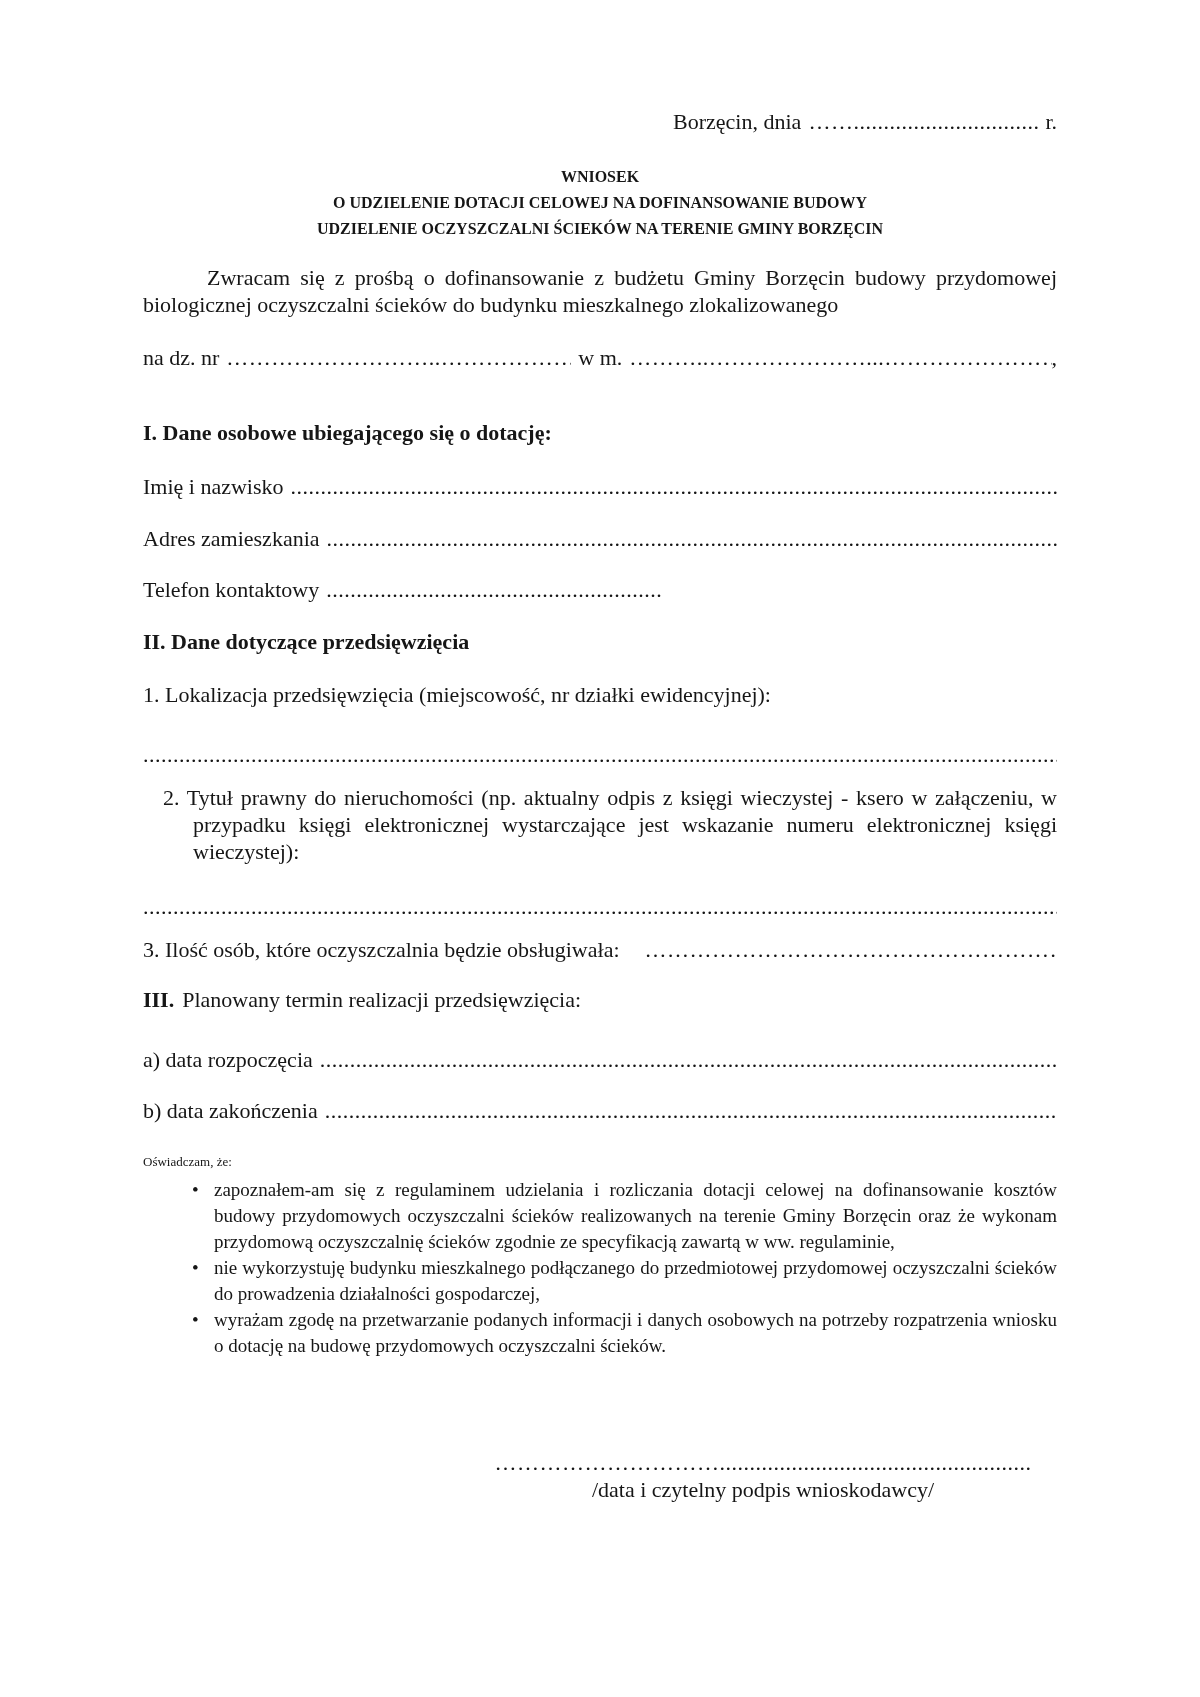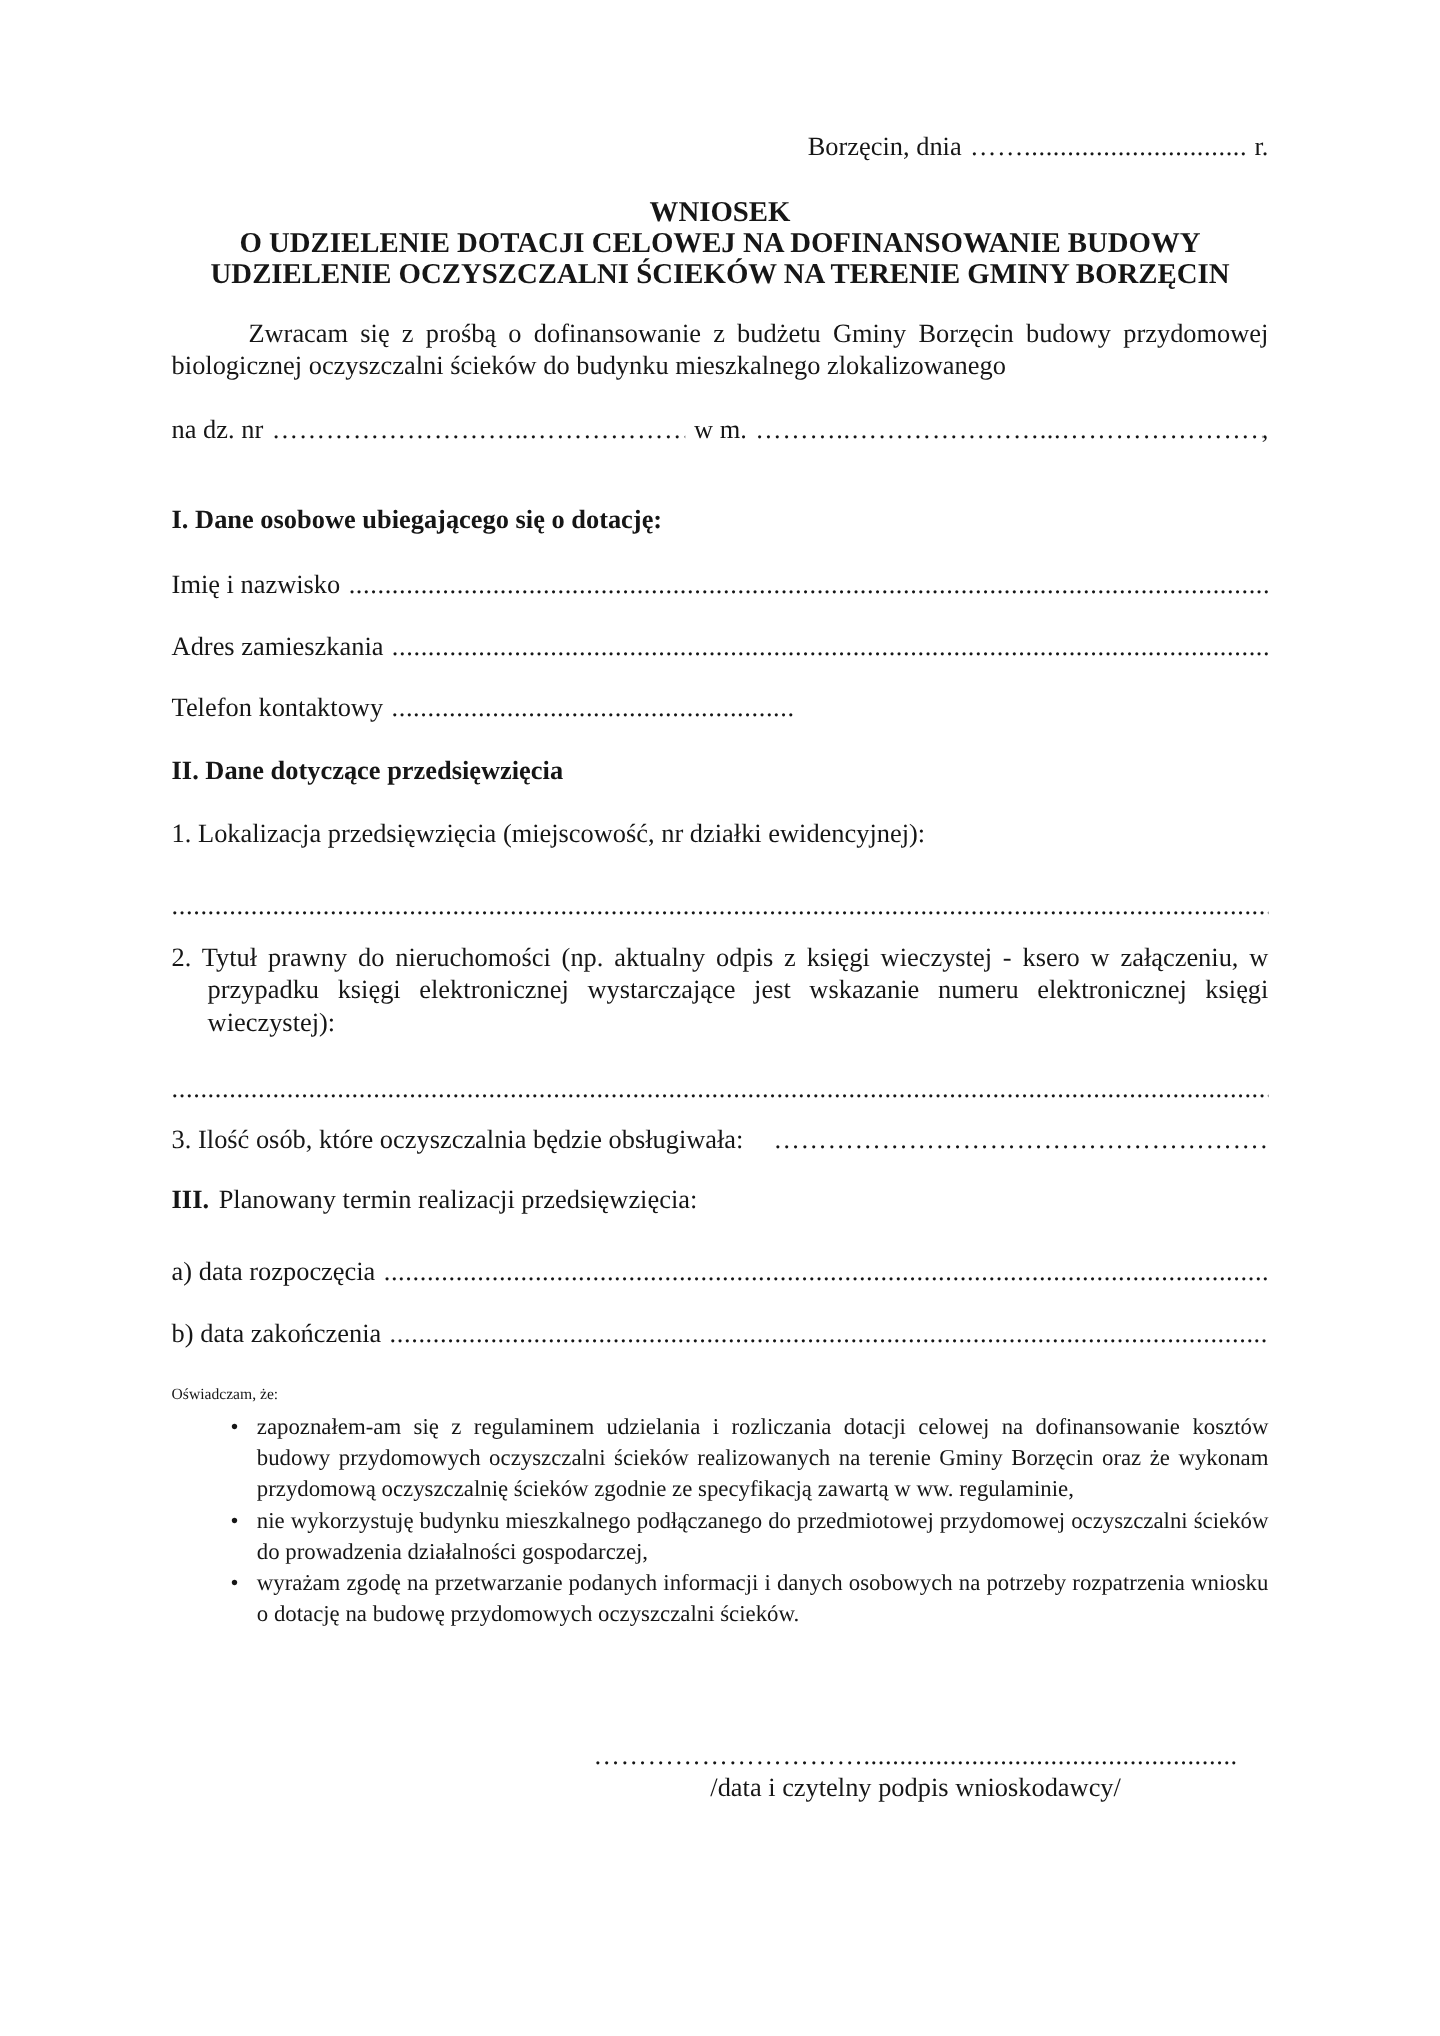--- a/index.html
+++ b/index.html
@@ -21,38 +21,38 @@
     flex:1 1 0; min-width:0;
     letter-spacing:0.5px;
   }
   .fill-fixed { flex:0 0 auto; overflow:hidden; white-space:nowrap; letter-spacing:0.5px; }
   .dotline { overflow:hidden; white-space:nowrap; letter-spacing:0.5px; line-height:27px; }
 
   .date-line { display:flex; justify-content:flex-end; align-items:flex-end; line-height:26px; }
   .date-line .d-dots { width:230px; }
   .date-line .d-suffix { margin-left:7px; white-space:nowrap; }
 
-  .title { margin-top:29px; text-align:center; font-weight:bold; font-size:24px; line-height:26px; }
+  .title { margin-top:29px; text-align:center; font-weight:bold; font-size:16px; line-height:26px; }
 
   .intro { margin-top:22px; text-indent:64px; text-align:justify; line-height:27px; }
 
   .plot-line { margin-top:26px; }
   .plot-line .p-dots1 { width:345px; flex:0 0 345px; }
   .plot-line .p-label2 { white-space:nowrap; padding:0 7px; }
 
   .sec-head { font-weight:bold; line-height:27px; }
   .sec1 { margin-top:48px; }
   .f-imie { margin-top:27px; }
   .f-adres { margin-top:25px; }
   .f-telefon { margin-top:24px; }
   .f-telefon .t-dots { width:335px; flex:0 0 335px; }
   .sec2 { margin-top:25px; }
   .item1 { margin-top:26px; line-height:27px; }
   .dot1 { margin-top:33px; }
-  .item2 { margin-top:16px; padding-left:30px; text-indent:-30px; text-align:justify; line-height:27px; }
+  .item2 { margin-top:16px; padding-left:30px; text-indent:-30px; text-align:justify; line-height:27px;margin-left:20px; }
   .dot2 { margin-top:28px; }
   .item3 { margin-top:16px;gap:18px; }
   .sec3 { margin-top:23px; line-height:27px; }
   .sec3 .num { font-weight:bold; margin-right:8px; }
   .f-start { margin-top:33px; }
   .f-end { margin-top:24px; }
 
   .decl-head { margin-top:25px; font-size:13px; line-height:26px; }
   .bullets { margin-top:2px; font-size:19px; line-height:26px; }
   .bullet { display:flex; padding-left:49px; }

